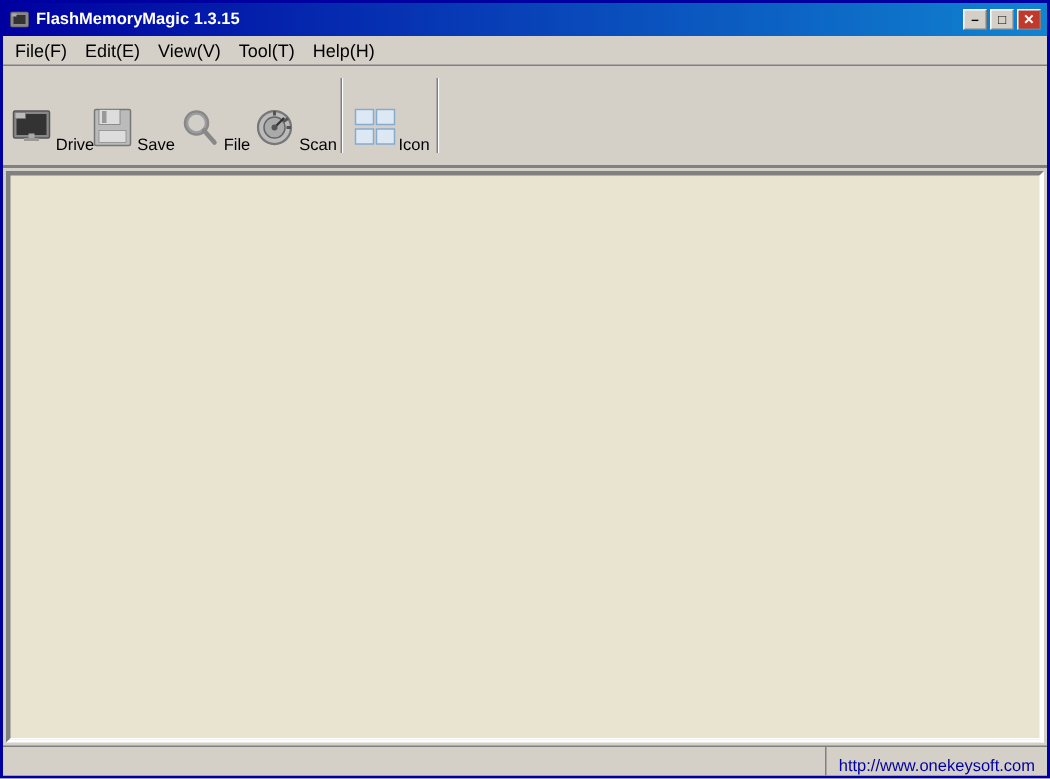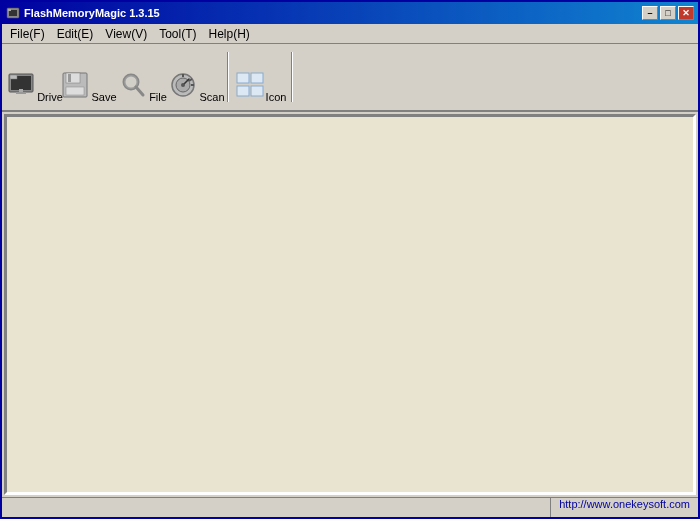--- a/index.html
+++ b/index.html
@@ -136,21 +136,21 @@
       flex: 1;
       background: #e8e4d0;
       border: 2px inset #808080;
       margin: 2px;
     }
 
     .status-bar {
       height: 20px;
       background: #d4d0c8;
       display: flex;
-      align-items: flex-start;
+      align-items: flex-end;
       border-top: 1px solid #808080;
       flex-shrink: 0;
     }
 
     .status-left {
       flex: 1;
       padding: 0 4px;
       border-right: 1px solid #808080;
       height: 100%;
       display: flex;

